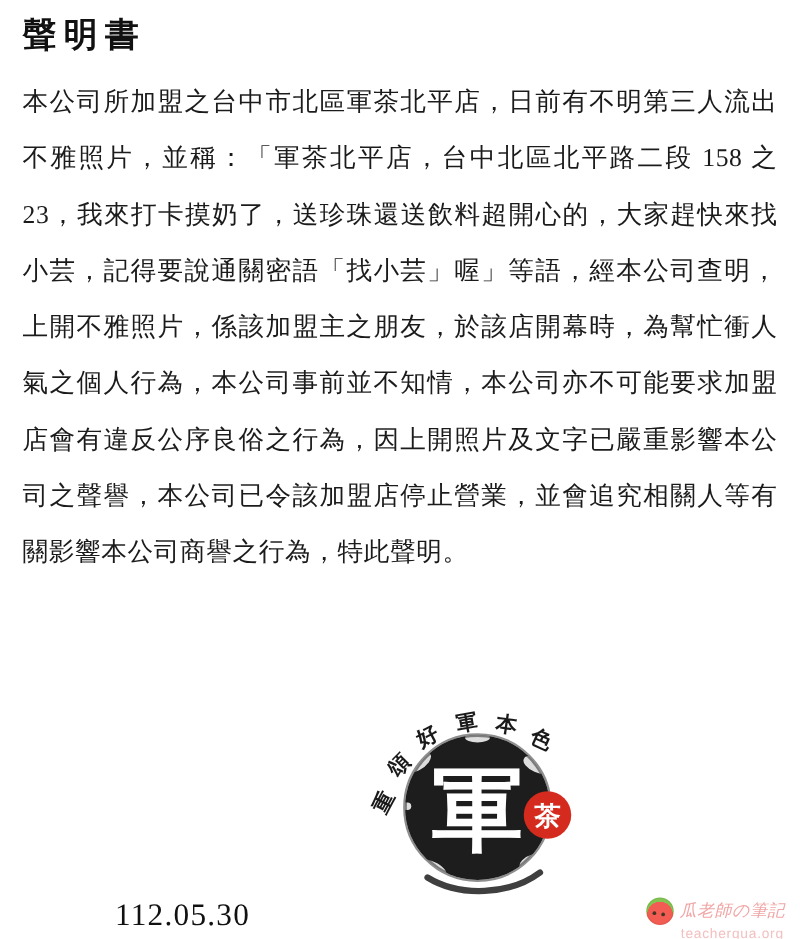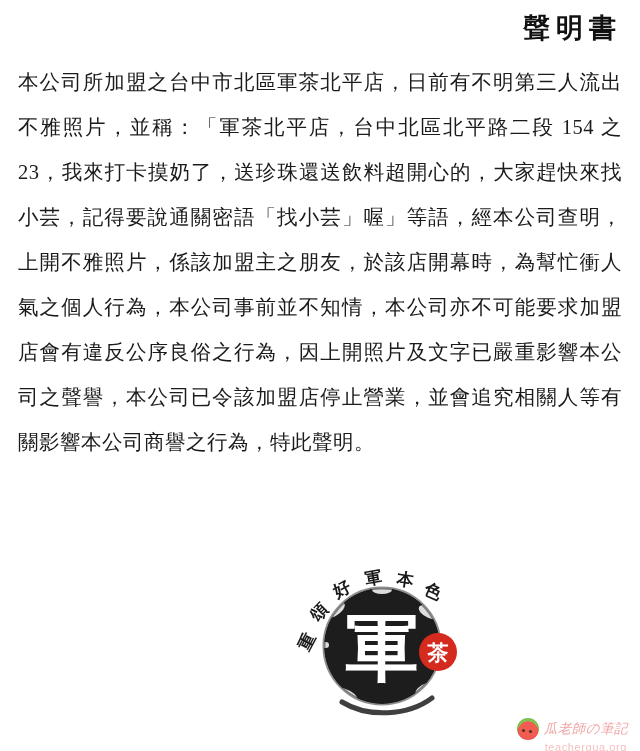--- a/index.html
+++ b/index.html
@@ -16,21 +16,21 @@
     position: relative;
   }
   .page {
     position: relative;
     width: 640px;
     height: 751px;
     box-sizing: border-box;
     padding: 0 18px;
   }
   .doc-title {
-    text-align: right;
+    text-align: left;
     font-size: 27px;
     font-weight: bold;
     letter-spacing: 6px;
     margin: 10px 0 14px 0;
     color: #111;
     font-family: "Liberation Serif", "DejaVu Serif", serif;
   }
   .body-text {
     font-size: 20.5px;
     line-height: 45px;
@@ -121,21 +121,21 @@
   }
 </style>
 </head>
 <body>
 
 <div class="page">
 
   <h1 class="doc-title">聲明書</h1>
 
   <div class="body-text">
-    <p>本公司所加盟之台中市北區軍茶北平店，日前有不明第三人流出不雅照片，並稱：「軍茶北平店，台中北區北平路二段 154 之 23，我來打卡摸奶了，送珍珠還送飲料超開心的，大家趕快來找小芸，記得要說通關密語「找小芸」喔」等語，經本公司查明，上開不雅照片，係該加盟主之朋友，於該店開幕時，為幫忙衝人氣之個人行為，本公司事前並不知情，本公司亦不可能要求加盟店會有違反公序良俗之行為，因上開照片及文字已嚴重影響本公司之聲譽，本公司已令該加盟店停止營業，並會追究相關人等有關影響本公司商譽之行為，特此聲明。</p>
+    <p>本公司所加盟之台中市北區軍茶北平店，日前有不明第三人流出不雅照片，並稱：「軍茶北平店，台中北區北平路二段 158 之 23，我來打卡摸奶了，送珍珠還送飲料超開心的，大家趕快來找小芸，記得要說通關密語「找小芸」喔」等語，經本公司查明，上開不雅照片，係該加盟主之朋友，於該店開幕時，為幫忙衝人氣之個人行為，本公司事前並不知情，本公司亦不可能要求加盟店會有違反公序良俗之行為，因上開照片及文字已嚴重影響本公司之聲譽，本公司已令該加盟店停止營業，並會追究相關人等有關影響本公司商譽之行為，特此聲明。</p>
   </div>
 
   <div class="stamp-area">
     <div class="stamp">
       <svg viewBox="0 0 180 170" width="180" height="170" aria-hidden="true">
         <defs>
           <clipPath id="inkclip">
             <circle cx="92" cy="96" r="58"></circle>
           </clipPath>
         </defs>
@@ -166,20 +166,21 @@
         <text x="92" y="123" text-anchor="middle" font-size="74" font-weight="bold" fill="#ffffff" font-family="'Liberation Serif', 'DejaVu Serif', serif">軍</text>
 
         <circle cx="148" cy="102" r="19" fill="#d52b1e"></circle>
         <text x="148" y="110" text-anchor="middle" font-size="21" fill="#ffffff" font-weight="bold" font-family="'Liberation Serif', 'DejaVu Serif', serif">茶</text>
 
         <path d="M52 152 C78 168, 118 166, 142 148" stroke="#1d1d1d" stroke-width="5" fill="none" stroke-linecap="round" opacity="0.85"></path>
       </svg>
     </div>
   </div>
 
+  <div class="date">112.05.30</div>
 
   <div class="watermark">
     <div class="wm-row">
       <span class="wm-badge"></span>
       <span class="wm-text">瓜老師の筆記</span>
     </div>
     <div class="wm-url">teachergua.org</div>
   </div>
 
 </div>

